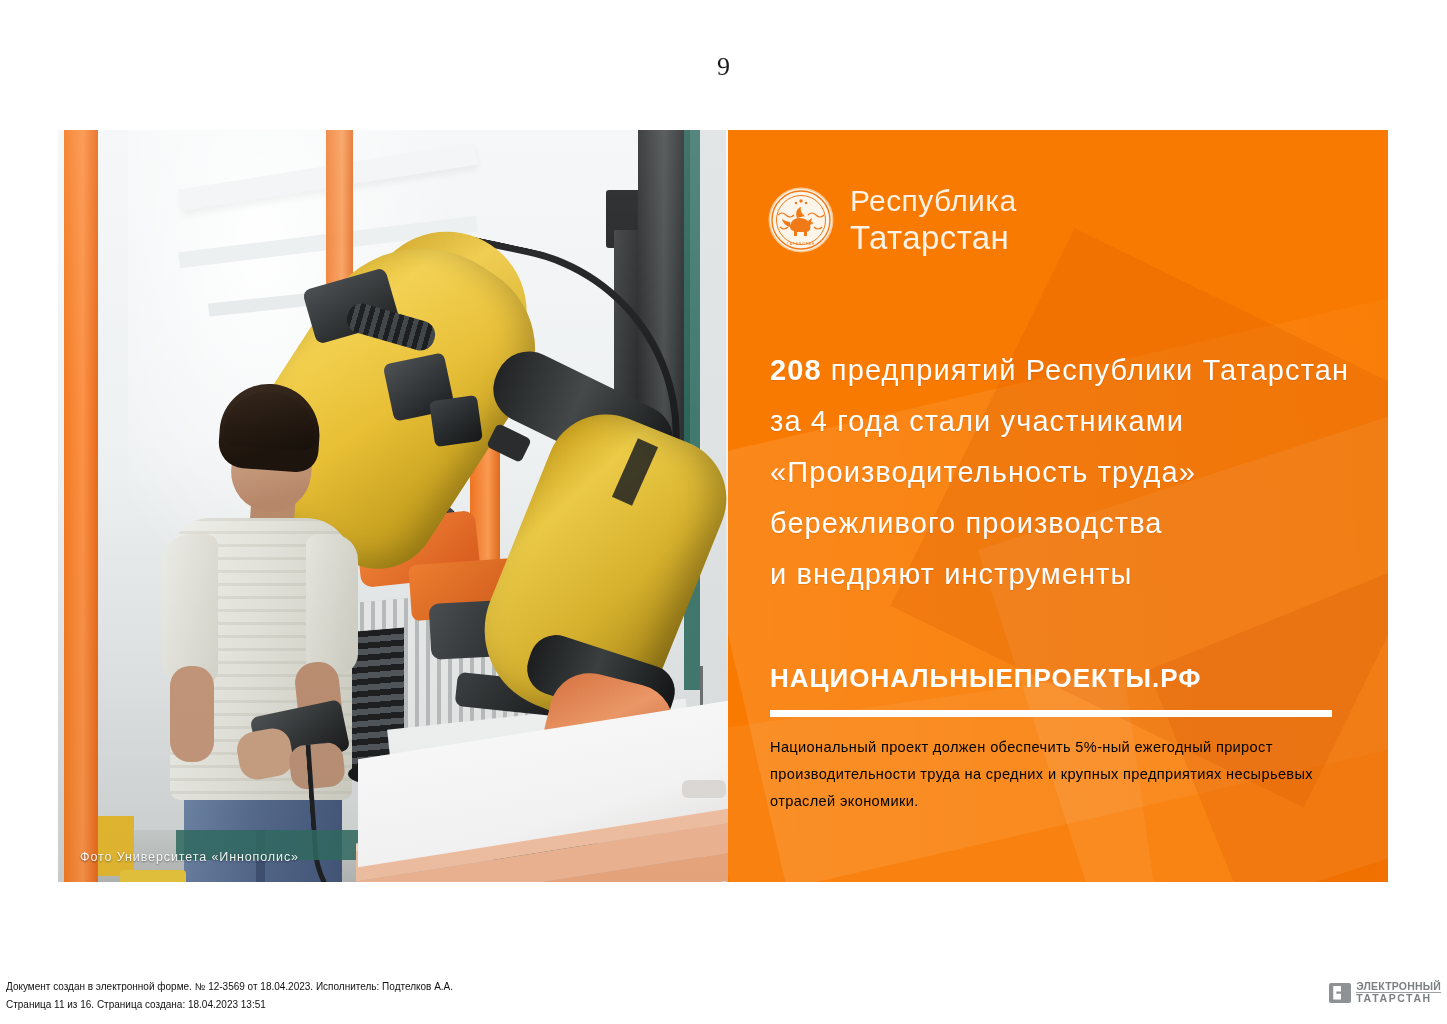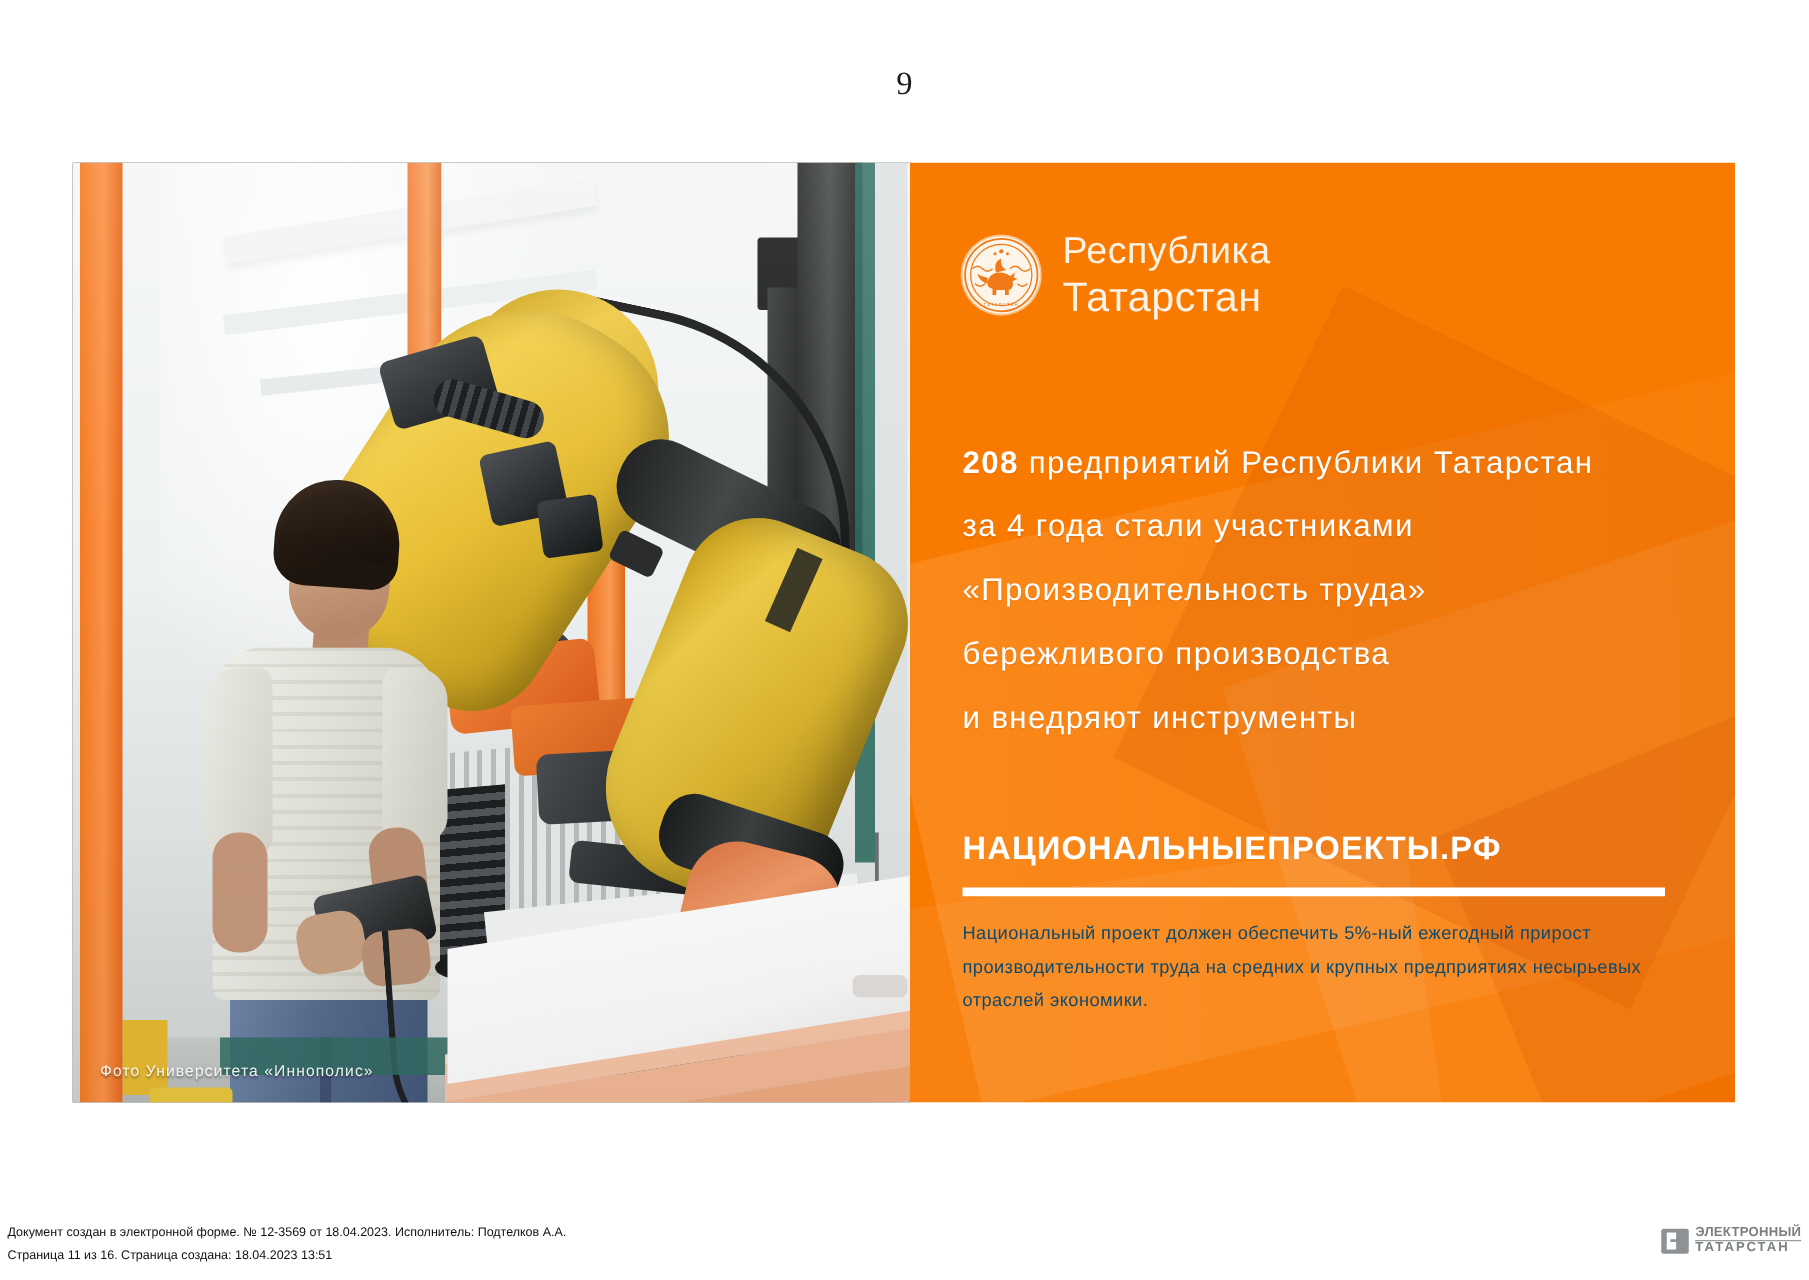--- a/index.html
+++ b/index.html
@@ -38,21 +38,21 @@
     overflow: hidden;
     background: #ffffff;
   }
 
   
   .photo {
     position: relative;
     width: 670px;
     height: 752px;
     overflow: hidden;
-    background: #000000;
+    background: #ef4444;
     flex: 0 0 670px;
   }
   .ph { position: absolute; }
 
   
   .bg-wall {
     left: 0; top: 0; width: 670px; height: 752px;
     background:
       linear-gradient(180deg, #f4f6f7 0%, #eef1f2 45%, #e2e5e6 72%, #cfd3d2 100%);
   }
@@ -355,21 +355,21 @@
     right: 0; top: 0;
     width: 200px; height: 185px;
   }
   .np-logo svg { display:block; }
 
   
   .headline {
     position: absolute;
     left: 42px; top: 215px; right: 40px;
     color: #ffffff;
-    font-size: 25px;
+    font-size: 29px;
     letter-spacing: 1.1px;
     line-height: 51px;
     font-weight: 400;
     text-shadow: 0 1px 1px rgba(150,60,0,.18);
   }
   .headline .num { font-weight: 700; }
   .headline .row { white-space: nowrap; }
 
   .domain {
     position: absolute;
@@ -381,21 +381,21 @@
   }
   .rule {
     position: absolute;
     left: 42px; top: 580px;
     width: 562px; height: 7px;
     background: #ffffff;
   }
   .note {
     position: absolute;
     left: 42px; top: 604px; width: 560px;
-    color: #0c4a6e;
+    color: #000000;
     font-size: 14.6px;
     line-height: 27px;
     letter-spacing: .35px;
   }
 
   
   .footer {
     position: absolute;
     left: 0; bottom: 0;
     width: 1447px; height: 52px;

